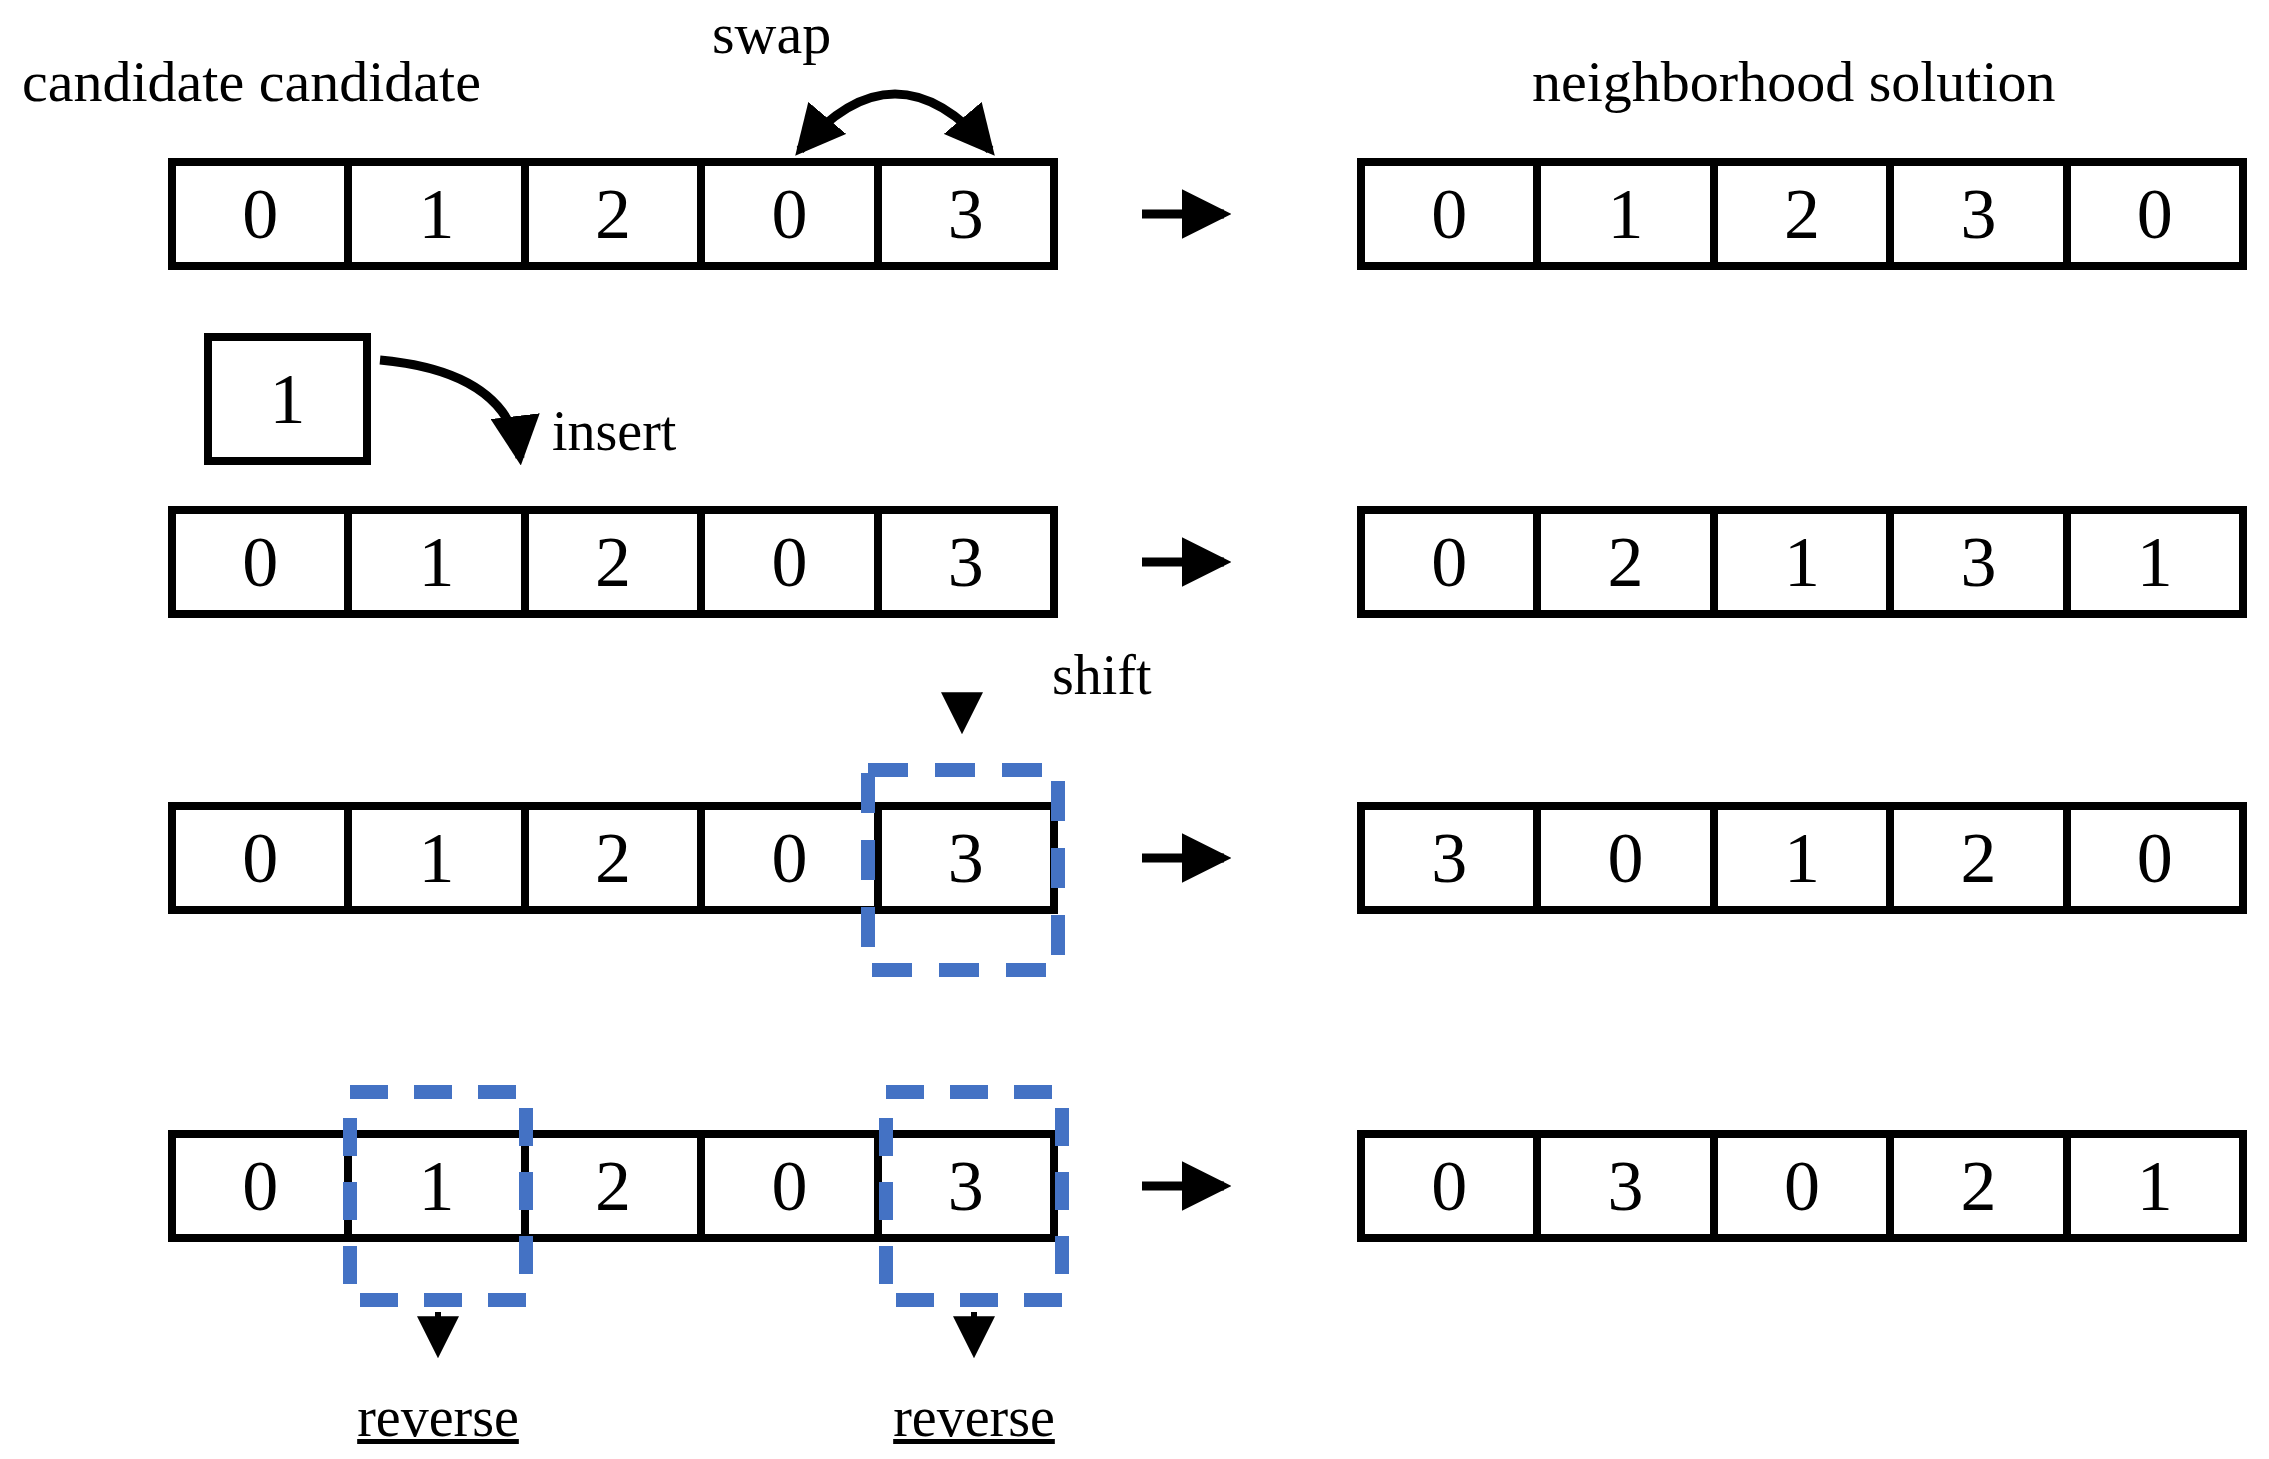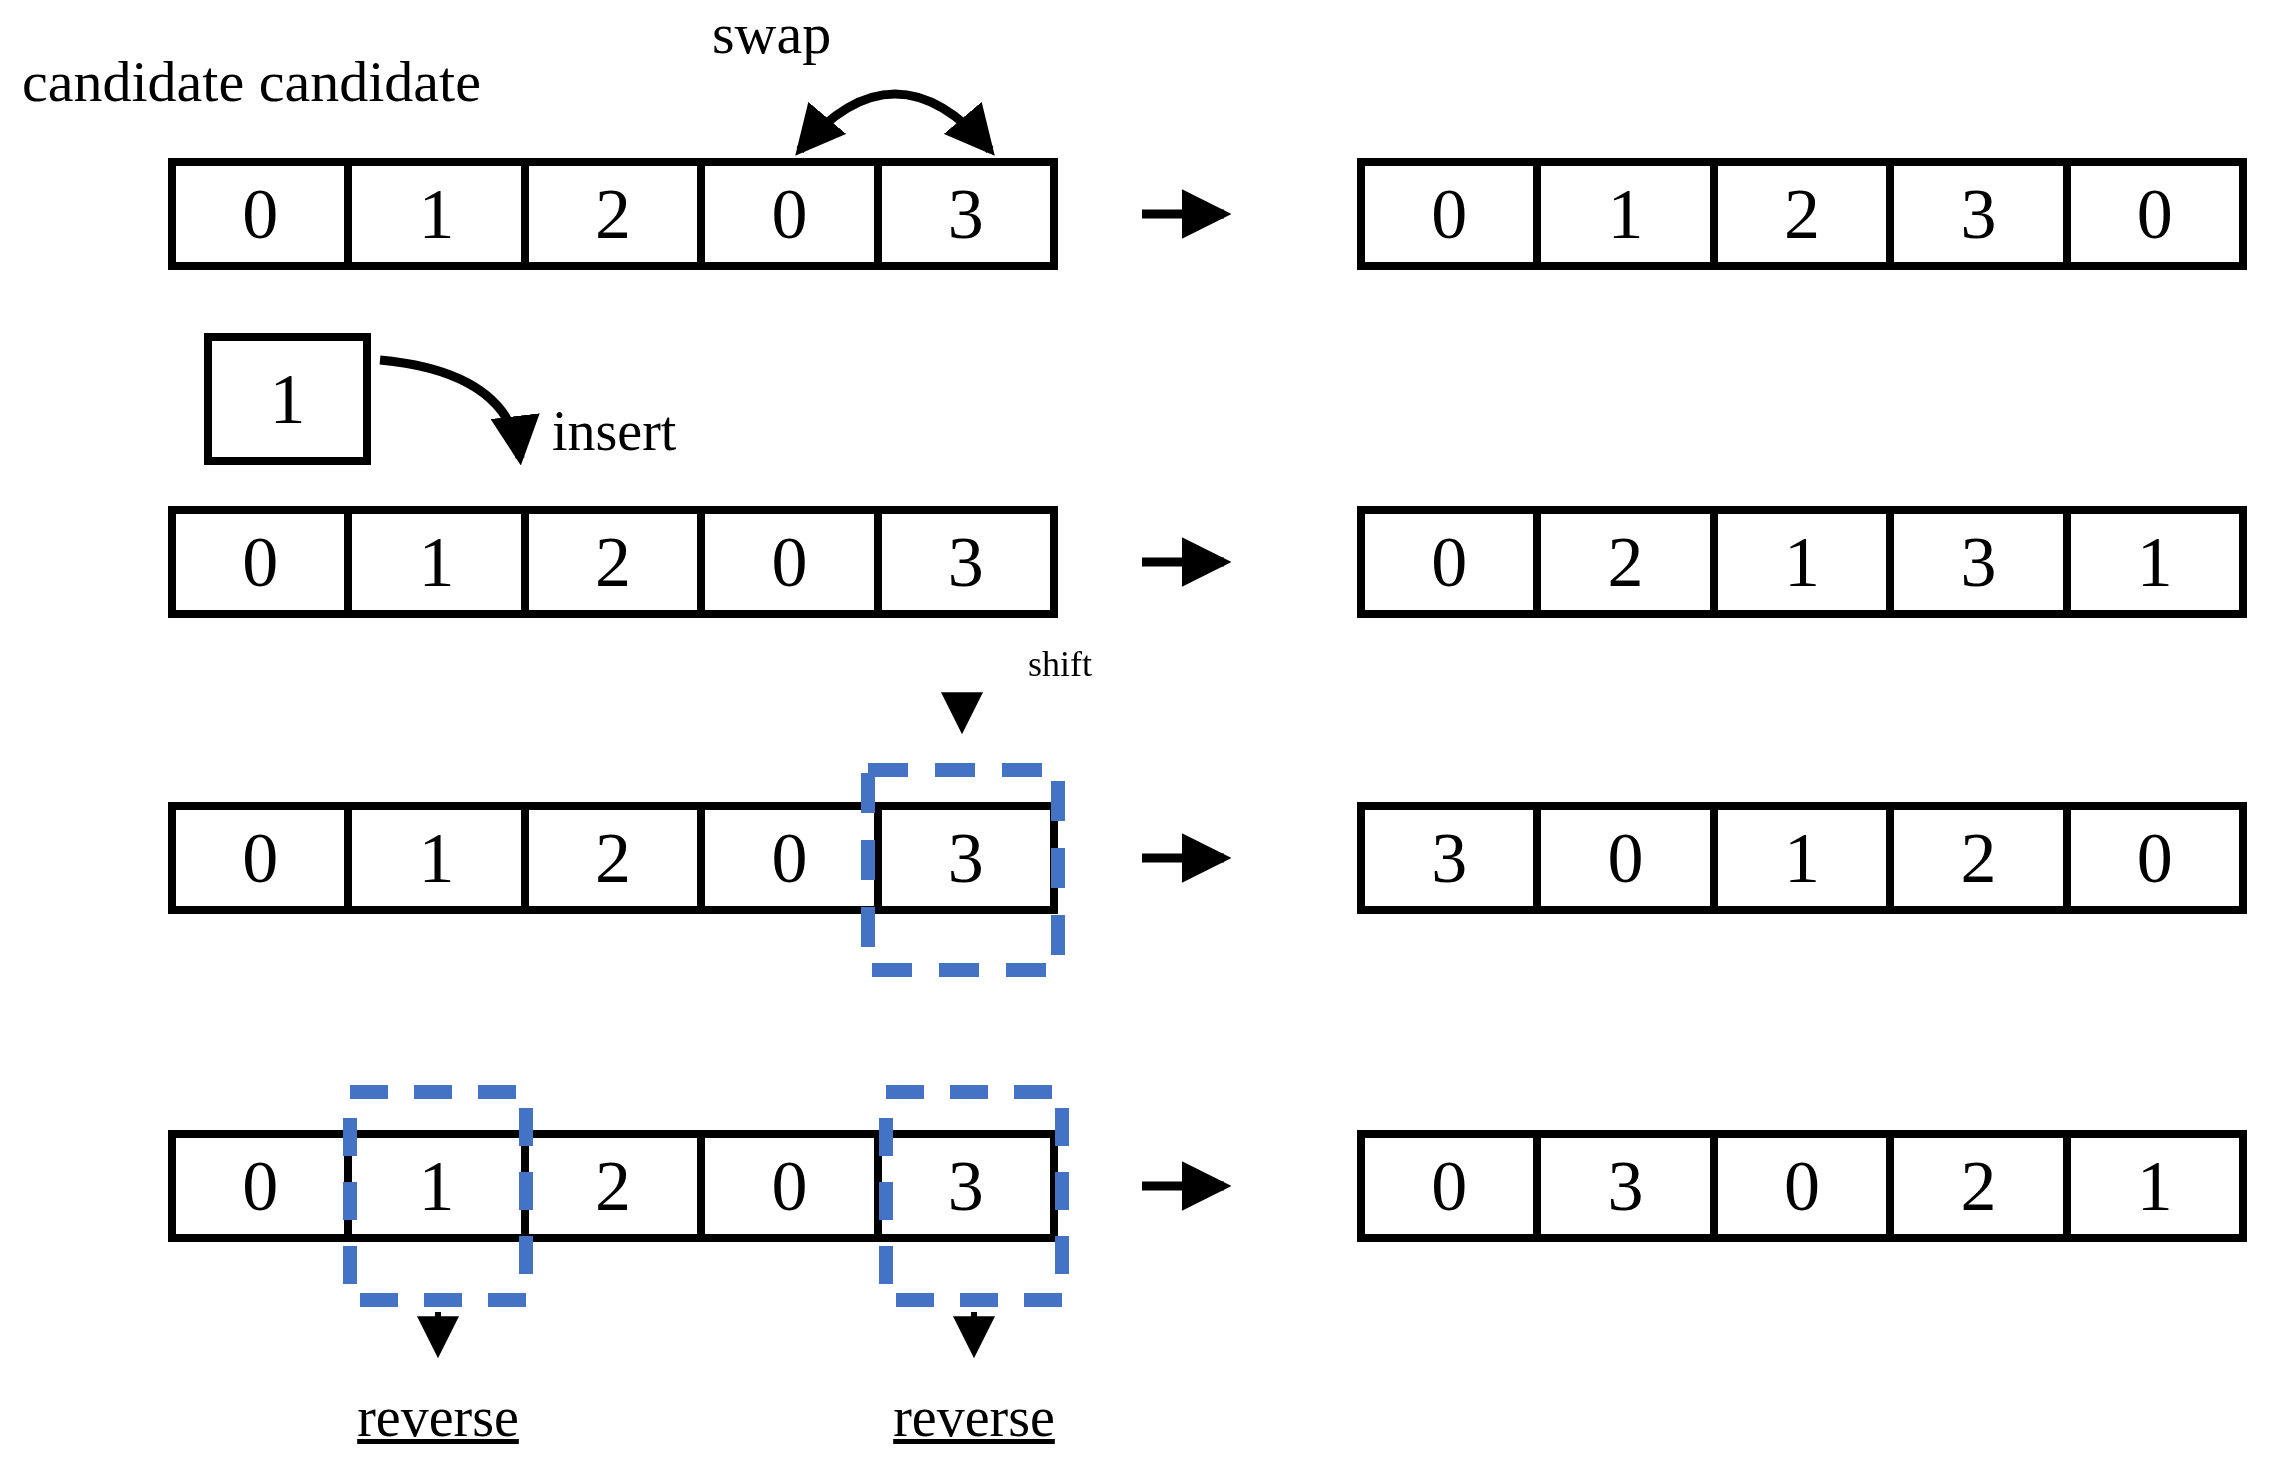--- a/index.html
+++ b/index.html
@@ -51,22 +51,23 @@
     pointer-events:none;
   }
 </style>
 </head>
 <body>
 
 <div id="canvas">
 
   <div class="lbl" style="left:22px;top:52px;">candidate candidate</div>
   <div class="lbl" style="left:712px;top:4px;">swap</div>
+  <div class="lbl" style="left:1532px;top:52px;">neighborhood solution</div>
   <div class="lbl" style="left:552px;top:402px;font-size:56px;">insert</div>
-  <div class="lbl" style="left:1028px;top:646px;font-size:36px;">shift</div>
+  <div class="lbl" style="left:1052px;top:646px;font-size:56px;">shift</div>
   <div class="lbl centered" style="left:438px;top:1388px;font-size:56px;">reverse</div>
   <div class="lbl centered" style="left:974px;top:1388px;font-size:56px;">reverse</div>
 
   <div class="mini-box">
     <span>1</span>
   </div>
 
   <div class="arr" style="left:168px;top:158px;">
     <div class="cell">0</div>
     <div class="cell">1</div>

